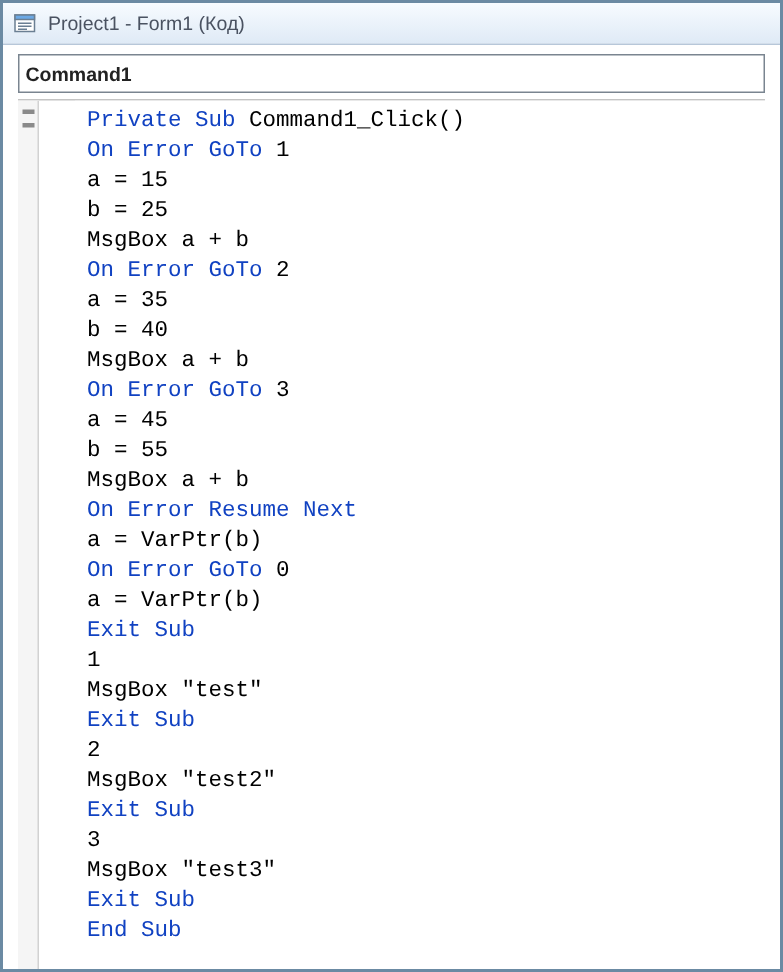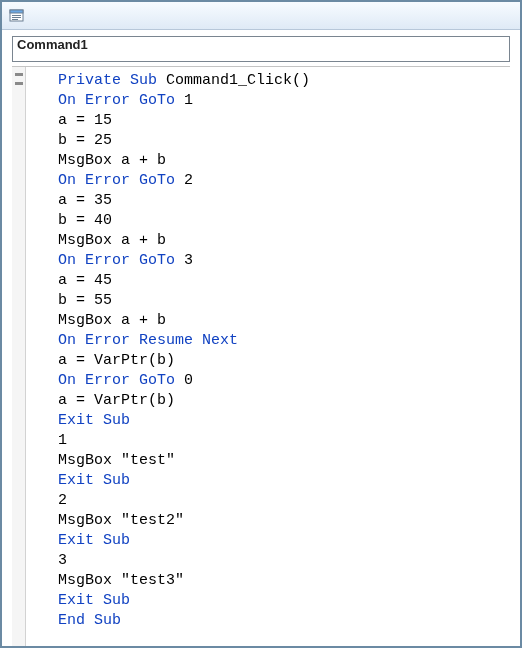--- a/index.html
+++ b/index.html
@@ -31,21 +31,21 @@
   .title-text {
     font-family: "Segoe UI", Tahoma, sans-serif;
     font-size: 13px;
     color: #4a5261;
   }
   .dropdown-bar {
     height: 26px;
     margin: 6px 10px 4px 10px;
     border: 1px solid #7a8590;
     background: #fff;
-    display: flex; 
+    display: flex; align-items: center;
     padding: 0 4px;
     font-family: "Segoe UI", Tahoma, sans-serif;
     font-size: 13px;
     font-weight: bold;
     color: #222;
   }
   .editor-area {
     flex: 1;
     display: flex;
     margin: 0 10px 0 10px;
@@ -88,20 +88,21 @@
   <div class="titlebar">
     <span class="title-icon">
       <svg width="16" height="16" viewBox="0 0 16 16">
         <rect x="1" y="2" width="13" height="11" fill="#fff" stroke="#6b7f93" stroke-width="1"></rect>
         <rect x="1" y="2" width="13" height="3" fill="#6ba8e4" stroke="#6b7f93" stroke-width="1"></rect>
         <rect x="3" y="7" width="9" height="1" fill="#6b7f93"></rect>
         <rect x="3" y="9" width="9" height="1" fill="#6b7f93"></rect>
         <rect x="3" y="11" width="6" height="1" fill="#6b7f93"></rect>
       </svg>
     </span>
+    <span class="title-text">Project1 - Form1 (Код)</span>
   </div>
 
   <div class="dropdown-bar">
     <span>Command1</span>
   </div>
 
   <div class="editor-area">
     <div class="gutter">
       <div class="mark"></div>
       <div class="mark"></div>

